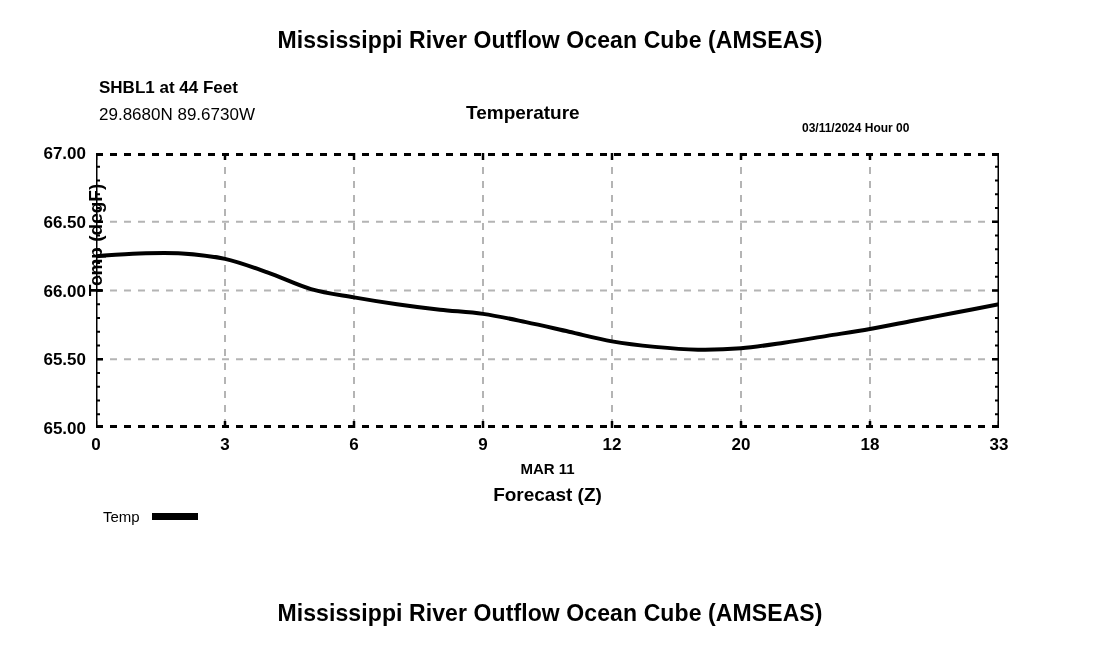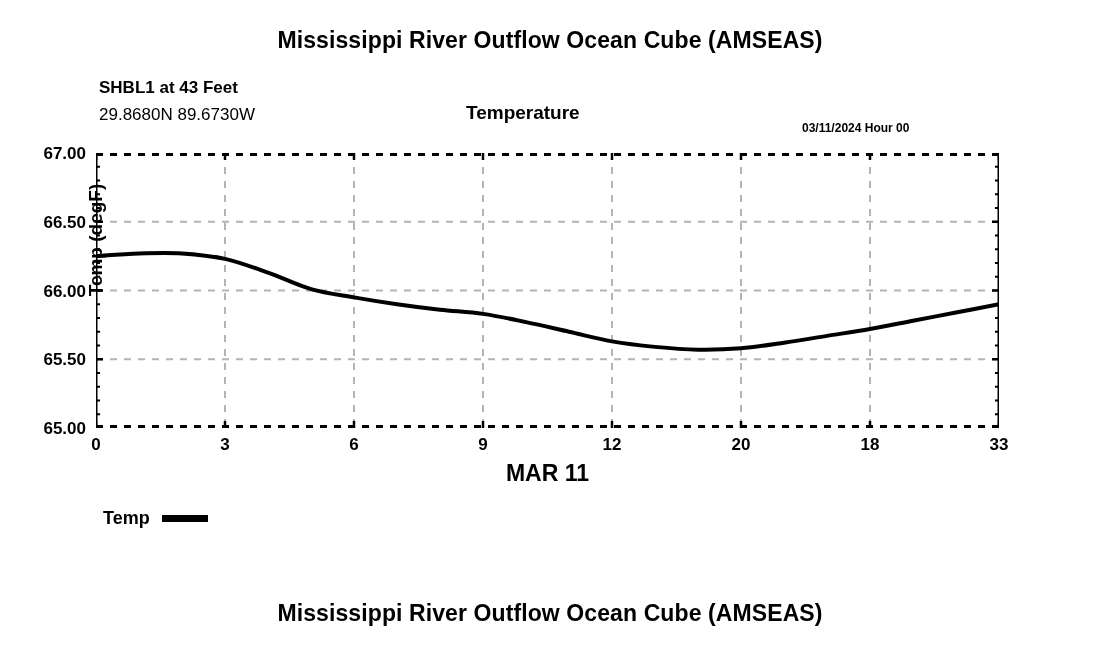--- a/index.html
+++ b/index.html
@@ -112,21 +112,21 @@
     transform: translateX(-50%);
     line-height: 1;
     white-space: nowrap;
   }
   .xlabel-day {
     position: absolute;
     left: 0;
     top: 307px;
     width: 903px;
     text-align: center;
-    font-size: 23px;
+    font-size: 15px;
     font-weight: bold;
   }
   .xlabel-main {
     position: absolute;
     left: 0;
     top: 331px;
     width: 903px;
     text-align: center;
     font-size: 19px;
     font-weight: bold;
@@ -135,35 +135,35 @@
   
   .legend {
     position: absolute;
     left: 103px;
     top: 508px;
     display: flex;
     align-items: center;
     gap: 12px;
   }
   .legend-label {
-    font-size: 18px;
-    font-weight: bold;
+    font-size: 15px;
+    font-weight: normal;
   }
   .legend-swatch {
     width: 46px;
     height: 7px;
     background: #000000;
   }
 </style>
 </head>
 <body>
 
 <div class="title-top">Mississippi River Outflow Ocean Cube (AMSEAS)</div>
 
-<div class="hdr-station">SHBL1 at 43 Feet</div>
+<div class="hdr-station">SHBL1 at 44 Feet</div>
 <div class="hdr-coords">29.8680N  89.6730W</div>
 <div class="hdr-variable">Temperature</div>
 <div class="hdr-datetime">03/11/2024 Hour 00</div>
 
 <div id="plot">
   <svg id="chart-svg" width="903" height="275" viewBox="0 0 903 275">
     <g id="grid-layer">
         <line x1="129" y1="0" x2="129" y2="275" stroke="#b4b4b4" stroke-width="2" stroke-dasharray="7 7"></line>
         <line x1="258" y1="0" x2="258" y2="275" stroke="#b4b4b4" stroke-width="2" stroke-dasharray="7 7"></line>
         <line x1="387" y1="0" x2="387" y2="275" stroke="#b4b4b4" stroke-width="2" stroke-dasharray="7 7"></line>
@@ -258,20 +258,21 @@
       <div class="xtick" style="left: 129px;">3</div>
       <div class="xtick" style="left: 258px;">6</div>
       <div class="xtick" style="left: 387px;">9</div>
       <div class="xtick" style="left: 516px;">12</div>
       <div class="xtick" style="left: 645px;">20</div>
       <div class="xtick" style="left: 774px;">18</div>
       <div class="xtick" style="left: 903px;">33</div>
     </div>
 
   <div class="xlabel-day">MAR 11</div>
+  <div class="xlabel-main">Forecast (Z)</div>
 </div>
 
 <div class="legend">
   <span class="legend-label">Temp</span>
   <span class="legend-swatch"></span>
 </div>
 
 <div class="title-bottom">Mississippi River Outflow Ocean Cube (AMSEAS)</div>
 
 </body></html>

